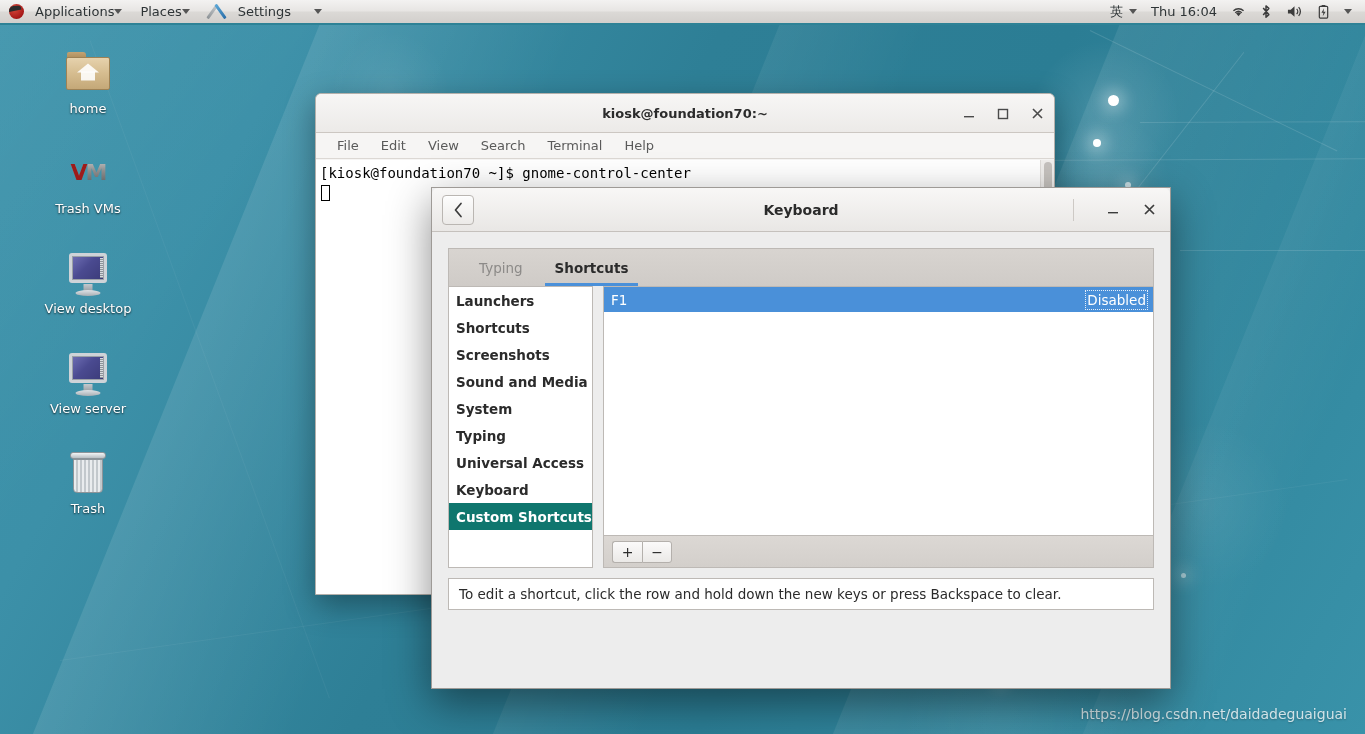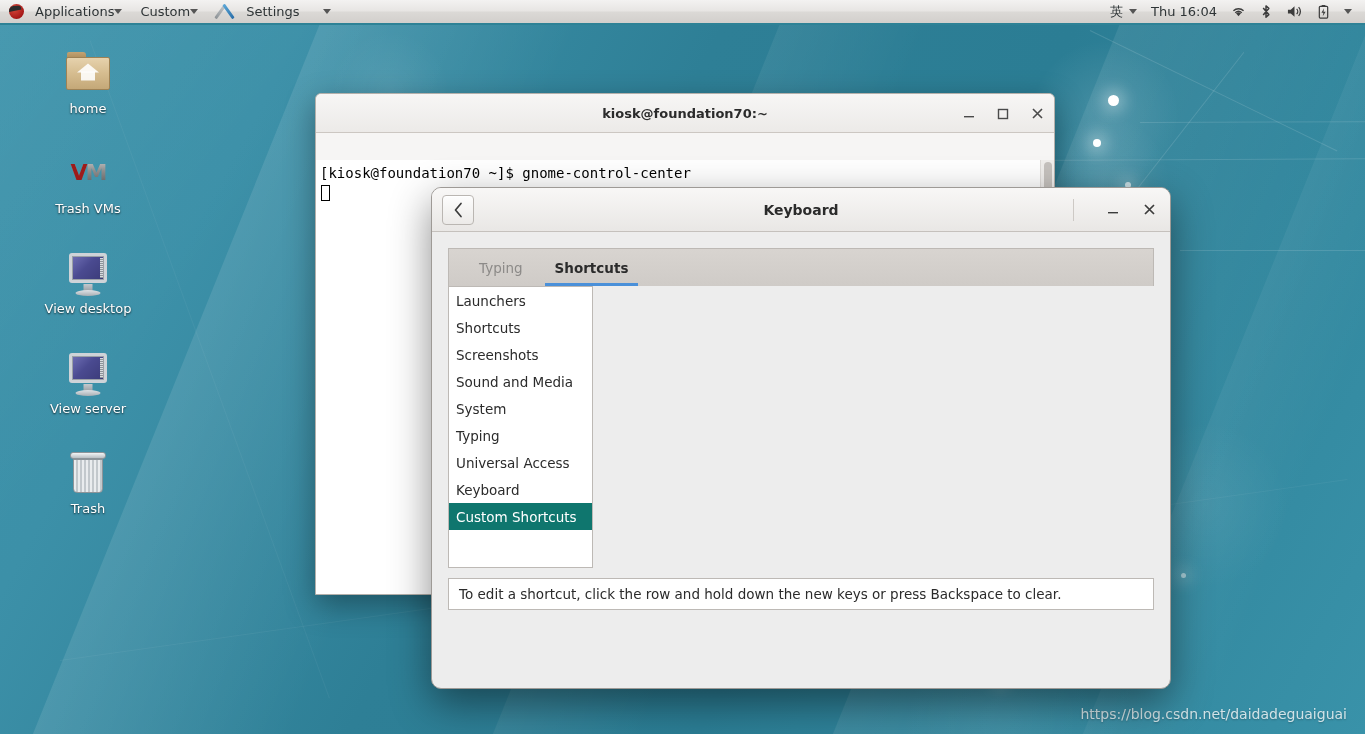--- a/index.html
+++ b/index.html
@@ -240,21 +240,21 @@
   #terminal-scroll-thumb {
     position:absolute; left: 3px; top: 2px; width: 8px; height: 60px;
     border-radius: 4px; background: #c6c2be;
   }
 
   
   #keyboard-dialog {
     position:absolute; left: 431px; top: 187px; width: 740px; height: 502px;
     background: #ededed;
     border: 1px solid #9e9a96;
-    border-radius: 10px;
+    border-radius: 0;
     box-shadow: 0 14px 40px rgba(0,0,0,0.45);
     z-index: 50;
     overflow: hidden;
   }
   #kb-headerbar {
     height: 44px; position:relative;
     background: linear-gradient(180deg,#f8f7f6 0%,#e9e7e5 100%);
     border-bottom: 1px solid #c5c1bd;
     border-radius: 6px 6px 0 0;
     display:flex; align-items:center;
@@ -309,20 +309,21 @@
   #kb-category-list {
     width: 145px; height: 282px;
     background: #ffffff;
     border: 1px solid #bdb9b5;
     overflow: hidden;
   }
   .kb-cat {
     height: 27px; display:flex; align-items:center;
     padding-left: 7px; font-size: 13.5px; color:#2b2b2b;
     cursor: pointer;
+    font-weight: bold;
   }
   .kb-cat.selected { background: #0f766e; color:#ffffff; }
 
   #kb-shortcut-area {
     flex: 1; display:flex; flex-direction:column;
     border: 1px solid #bdb9b5;
     background:#ffffff;
     height: 282px;
   }
   #kb-shortcut-list { flex:1; overflow:hidden; }
@@ -450,21 +451,21 @@
 
 <div id="top-panel">
   <div class="panel-menu" style="padding-right:2px;">
     <div class="rh-logo"></div>
   </div>
   <div class="panel-menu">
     <span class="panel-menu-label">Applications</span>
     <span class="caret-down"></span>
   </div>
   <div class="panel-menu">
-    <span class="panel-menu-label">Custom</span>
+    <span class="panel-menu-label">Places</span>
     <span class="caret-down"></span>
   </div>
   <div class="panel-menu" style="gap:16px;">
     <span class="settings-ico">
         <i class="sd"></i>
         <i class="sd2"></i>
       </span>
     <span class="panel-menu-label" style="margin-left:-6px;">Settings</span>
     <span class="caret-down" style="margin-left:7px;"></span>
   </div>
@@ -523,20 +524,28 @@
             <rect x="1.5" y="1.5" width="9" height="9" stroke="#4a4a4a" stroke-width="1.4" fill="none"></rect>
           </svg>
       </span>
       <span class="win-btn">
         <svg width="13" height="13" viewBox="0 0 13 13">
             <path d="M2 2 L11 11 M11 2 L2 11" stroke="#4a4a4a" stroke-width="1.6"></path>
           </svg>
       </span>
     </div>
   </div>
+  <div id="terminal-menubar">
+    <span class="tmenu">File</span>
+    <span class="tmenu">Edit</span>
+    <span class="tmenu">View</span>
+    <span class="tmenu">Search</span>
+    <span class="tmenu">Terminal</span>
+    <span class="tmenu">Help</span>
+  </div>
   <div id="terminal-body">
     <div id="terminal-line1">[kiosk@foundation70 ~]$ gnome-control-center</div>
     <div id="terminal-cursor"></div>
   </div>
   <div id="terminal-scrollbar">
     <div id="terminal-scroll-thumb"></div>
   </div>
 </div>
 
 <div id="keyboard-dialog">
@@ -598,20 +607,38 @@
           <span>Universal Access</span>
           </div>
         <div class="kb-cat">
           <span>Keyboard</span>
           </div>
         <div class="kb-cat selected">
           <span>Custom Shortcuts</span>
           </div>
       </div>
 
+      <div id="kb-shortcut-area">
+        <div id="kb-shortcut-list">
+          <div class="kb-srow selected">
+            <span class="sname">F1</span>
+            <span class="saccel">Disabled</span>
+          </div>
+        </div>
+        <div id="kb-listtoolbar">
+          <div class="kb-tbtn-group">
+            <div class="kb-tbtn first">
+              <span>+</span>
+            </div>
+            <div class="kb-tbtn last">
+              <span>−</span>
+            </div>
+          </div>
+        </div>
+      </div>
 
     </div>
 
     <div id="kb-hint">
       <span>To edit a shortcut, click the row and hold down the new keys or press Backspace to clear.</span>
     </div>
 
   </div>
 </div>
 

